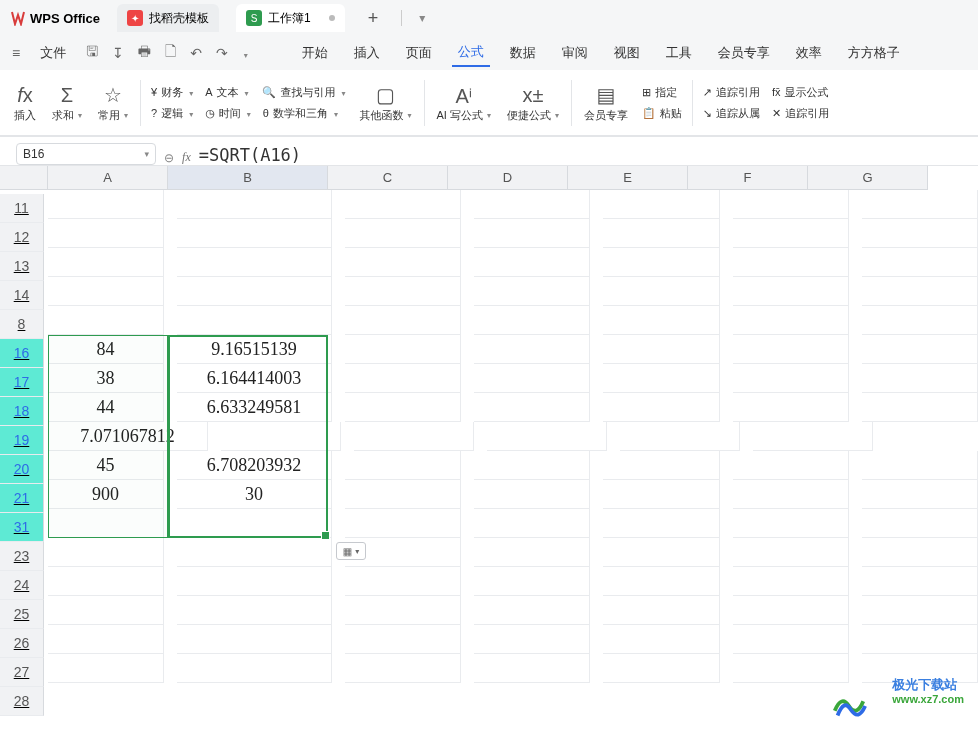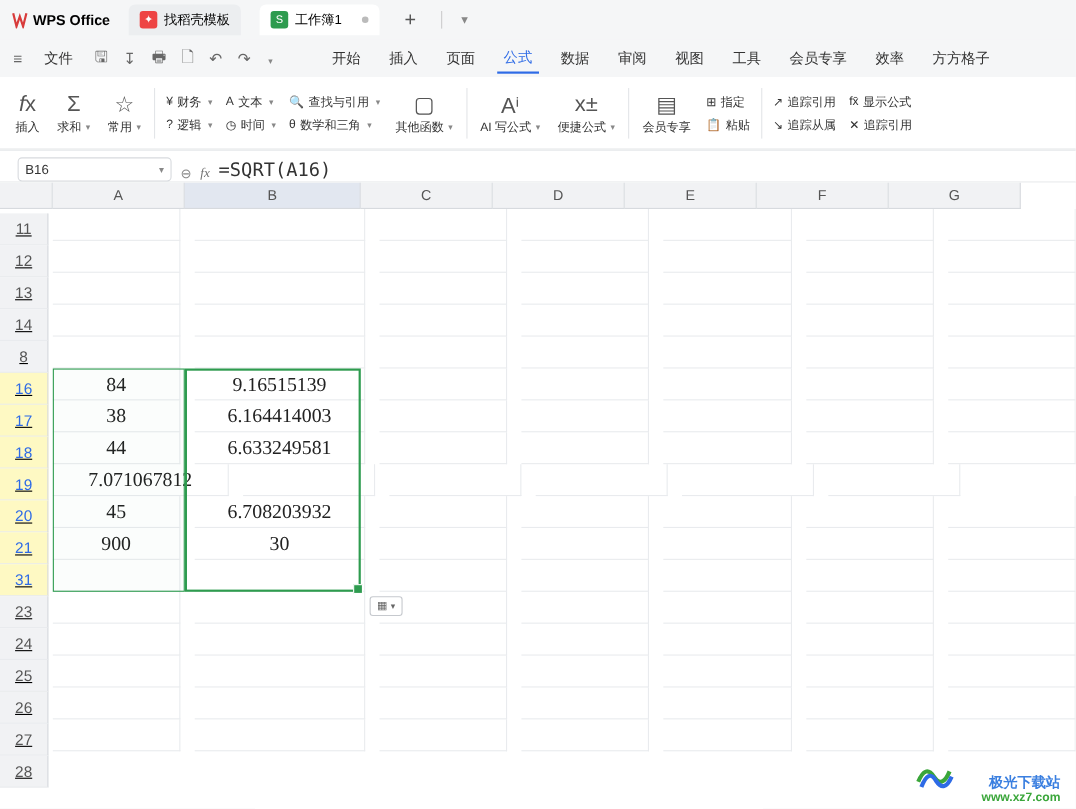--- a/index.html
+++ b/index.html
@@ -34,35 +34,35 @@
 .formula-input { flex:1; font-family:monospace; font-size:17px; color:#333; }
 
 .sheet-area { position:relative; background:#fff; height:calc(735px - 36px - 34px - 66px - 30px); overflow:hidden;}
 .corner { position:absolute; left:0; top:0; width:48px; height:24px; background:#f1f2f4; border-right:1px solid #d7dade; border-bottom:1px solid #d7dade;}
 .col-headers { position:absolute; left:48px; top:0; right:0; height:24px; display:flex;}
 .colh { width:120px; background:#f1f2f4; border-right:1px solid #d7dade; border-bottom:1px solid #d7dade; display:flex; align-items:center; justify-content:center; color:#555; font-size:13px;}
 .colh:first-child { width:120px; }
 .colh.sel { background:#e2e7f0; }
 .row-headers { position:absolute; left:0; top:28px; width:44px;text-decoration:underline;}
 .rowh { height:29px; background:#f1f2f4; border-right:1px solid #d7dade; border-bottom:1px solid #e9ebee; display:flex; align-items:center; justify-content:center; color:#555; font-size:14px;}
-.rowh.sel { background:#fef9c3; color:#2e6be6; }
+.rowh.sel { background:#5eead4; color:#2e6be6; }
 .cells { position:absolute; left:48px; top:24px; right:0; bottom:0;}
 .cellrow { display:flex; height:29px;gap:13px;}
 .cell { width:120px; border-right:1px solid #e9ebee; border-bottom:1px solid #e9ebee; display:flex; align-items:center; padding:0 8px; font-family:"SimSun","Times New Roman",serif; font-size:18px; color:#222; }
 .cA { width:120px; justify-content:center;}
 .cB { width:160px; justify-content:center;}
 .cell.other { width:120px;}
 
 .data-highlight { position:absolute; border:1px solid #2e9b4f; background:rgba(46,155,79,0.02); pointer-events:none; }
 .sel-box { position:absolute; border:2px solid #2e9b4f; pointer-events:none;}
 .sel-box::after { content:""; position:absolute; right:-4px; bottom:-4px; width:7px; height:7px; background:#2e9b4f; border:1px solid #fff;}
 .paste-btn { position:absolute; width:30px; height:18px; border:1px solid #c6c9ce; background:#fff; border-radius:3px; display:flex; align-items:center; justify-content:center; font-size:10px; color:#666;}
 .paste-btn::after{ content:"▾"; margin-left:3px; font-size:8px;}
 
-.watermark { position:absolute; right:14px; bottom:3px; font-size:13px; font-weight:bold; text-align:right; line-height:1.2;}
+.watermark { position:absolute; right:14px; bottom:29px; font-size:13px; font-weight:bold; text-align:left; line-height:1.2;}
 .watermark .l1{ color:#3a7fe0;}
 .watermark .l2{ color:#3aa63a; font-size:11px;}
 .wm-icon{ position:absolute; right:110px; bottom:10px; width:38px; height:38px;}
 </style>
 </head>
 <body>
 
 <div class="titlebar">
   <div class="app-logo">
     <svg width="16" height="16">

